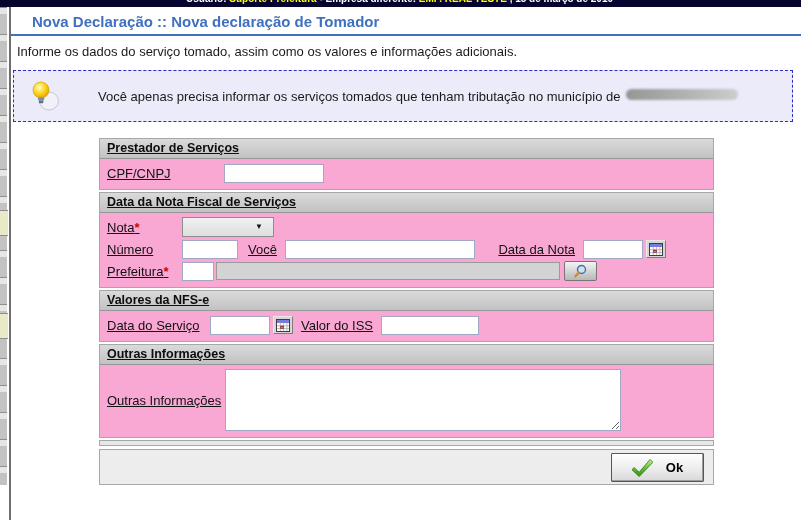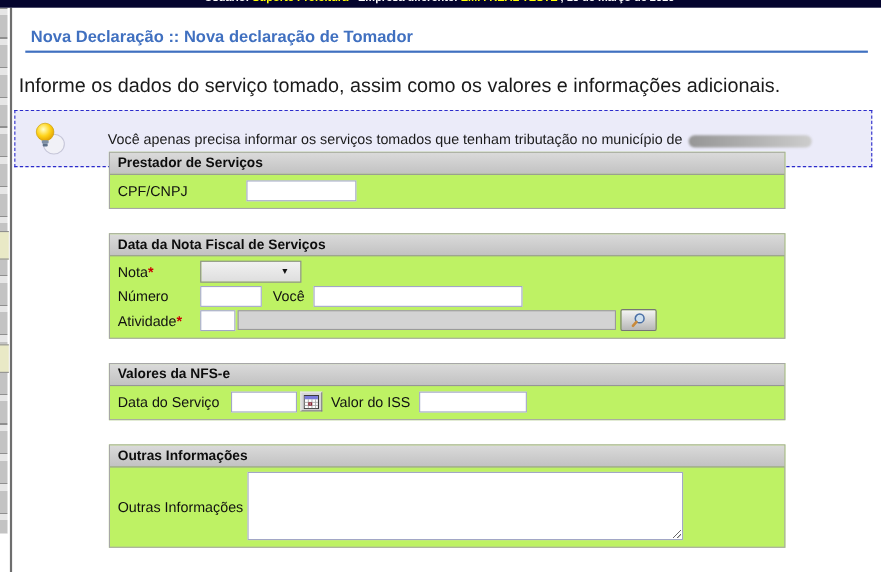--- a/index.html
+++ b/index.html
@@ -13,30 +13,30 @@
   .topbar-text { position:absolute; top:-7px; left:186px; white-space:nowrap; font-size:10px; font-weight:bold; color:#fff; }
   .topbar-text .yl { color:#ffff00; }
   
   .left-rail { position:absolute; top:7px; left:0; width:8px; height:478px;
     background:repeating-linear-gradient(to bottom,#8f8f8f 0 1px,#e6e6e6 1px 7px,#c3c3c3 7px 27px);
     border-right:1px solid #fff; }
   .rail-hl { position:absolute; left:0; width:8px; height:26px; background:#e9e9c6; border-top:1px solid #8f8f8f; border-bottom:1px solid #8f8f8f; }
   .rail-hl.one { top:203px; } .rail-hl.two { top:306px; }
   
   .content { position:absolute; top:7px; left:9px; width:792px; height:513px; border-left:2px solid #6e6e6e; background:#fff; }
-  .page-title { margin:12px; padding:6px 6px 4px 5px; font-size:15px; line-height:17px; font-weight:bold; color:#4070c0; border-bottom:2px solid #4070c0; }
-  .page-subtitle { padding:8px 6px; font-size:18px; color:#1a1a1a; }
+  .page-title { margin:0; padding:6px 6px 4px 21px; font-size:15px; line-height:17px; font-weight:bold; color:#4070c0; border-bottom:2px solid #4070c0; }
+  .page-subtitle { padding:8px 6px; font-size:13px; color:#1a1a1a; }
   .notice-box { margin:3px 8px 0 2px; height:52px; background:#ebebf9; border:1px dashed #2b2bcb; display:flex; align-items:center; }
   .bulb-wrap { margin-left:16px; width:30px; height:32px; flex:none; }
-  .notice-text { margin-left:38px; font-size:13px; color:#1a1a1a; display:flex; align-items:flex-end; }
+  .notice-text { margin-left:38px; font-size:13px; color:#1a1a1a; display:flex; align-items:flex-start; }
   .redacted { display:inline-block; width:112px; height:11px; margin-left:6px; border-radius:6px;
     background:linear-gradient(90deg,#969696,#b3b3b3 55%,#cdcdcd); filter:blur(1.2px); }
   
   .form-wrap { position:absolute; top:131px; left:88px; width:615px; }
-  .panel { border:1px solid #a7a7a7; background:#bef264; margin-bottom:22px; }
+  .panel { border:1px solid #a7a7a7; background:#f9a8d4; margin-bottom:2px;text-decoration:underline; }
   .panel-header { background:linear-gradient(#dadada,#c2c2c2); border-bottom:1px solid #969696;
     padding:2px 7px; font-size:12.5px; line-height:15px; font-weight:bold; color:#0d0d0d; }
   .panel-body { padding:2px 7px 4px 7px; }
   .frow { display:flex; align-items:center; margin:2px 0; min-height:20px; font-size:13px; }
   .flabel { flex:none; }
   .req { color:#cc0000; font-weight:bold; }
   .w117 { width:117px; } .w75 { width:75px; } .w103 { width:103px; } .w118 { width:118px; }
   input.txt { height:19px; border:1px solid #a2a7c6; background:#fff; font:13px "Liberation Sans",sans-serif; padding:0 2px; }
   .in100 { width:100px; } .in302 { width:302px; } .in56 { width:56px; } .in190 { width:190px; }
   .in60 { width:60px; } .in32 { width:32px; } .in98 { width:98px; }
@@ -125,23 +125,35 @@
           <span class="sel-wrap">
             <select class="sel"><option value=""></option></select>
             <span class="sel-arrow">▼</span>
           </span>
         </div>
         <div class="frow">
           <span class="flabel w75">Número</span>
           <input class="txt in56" type="text" value="" style="">
           <span class="flabel gap10">Você</span>
           <input class="txt in190 gap8" type="text" value="" style="">
-        </div>
-        <div class="frow">
-          <span class="flabel w75"><span>Atividade</span><span class="req">*</span></span>
+          <span class="date-group">
+            <span class="flabel">Data da Nota</span>
+            <input class="txt in60 gap8" type="text" value="" style="">
+            <button class="cal-btn">
+              <svg width="14" height="13" viewBox="0 0 14 13">
+                <rect x="0.5" y="0.5" width="13" height="12" fill="#ffffff" stroke="#3c3c3c"></rect>
+                <rect x="1" y="1" width="12" height="3" fill="#7a7adb"></rect>
+                <path d="M4.3 4v8 M7.6 4v8 M10.9 4v8 M1 6.8h12 M1 9.6h12" stroke="#a7a7a7" stroke-width="0.8" fill="none"></path>
+                <rect x="4.8" y="7.3" width="2.4" height="1.9" fill="none" stroke="#8c2333" stroke-width="1.1"></rect>
+              </svg>
+            </button>
+          </span>
+        </div>
+        <div class="frow">
+          <span class="flabel w75"><span>Prefeitura</span><span class="req">*</span></span>
           <input class="txt in32" type="text" value="" style="">
           <span class="readonly-bar"></span>
           <button class="search-btn">
             <svg width="17" height="14" viewBox="0 0 17 14">
               <circle cx="9.5" cy="5.5" r="4" fill="#cfe0ee" stroke="#4a6fa5" stroke-width="1.4"></circle>
               <line x1="6.6" y1="8.7" x2="3.4" y2="12.2" stroke="#c98a3b" stroke-width="2.4" stroke-linecap="round"></line>
             </svg>
           </button>
         </div>
       </div>

